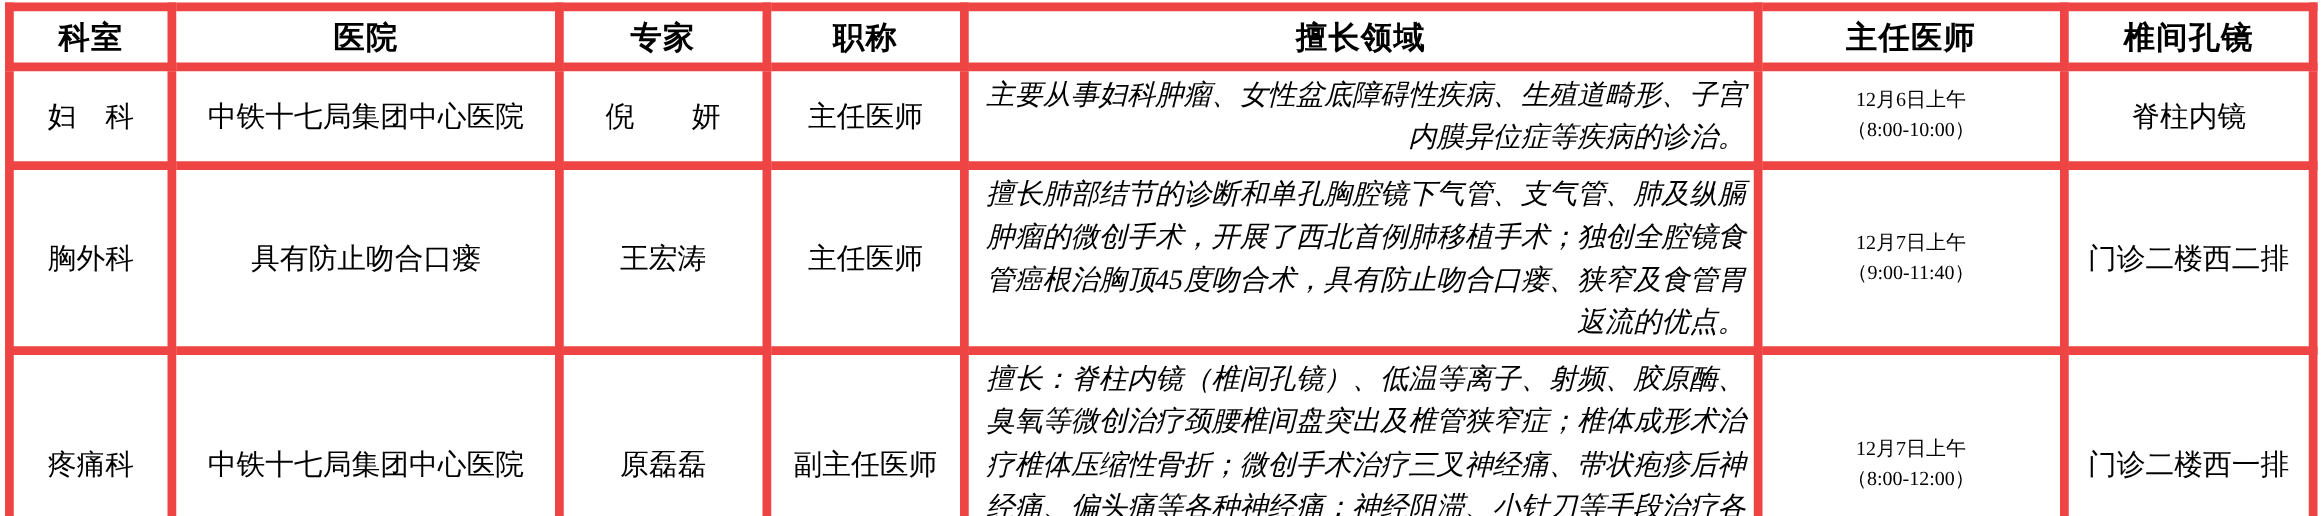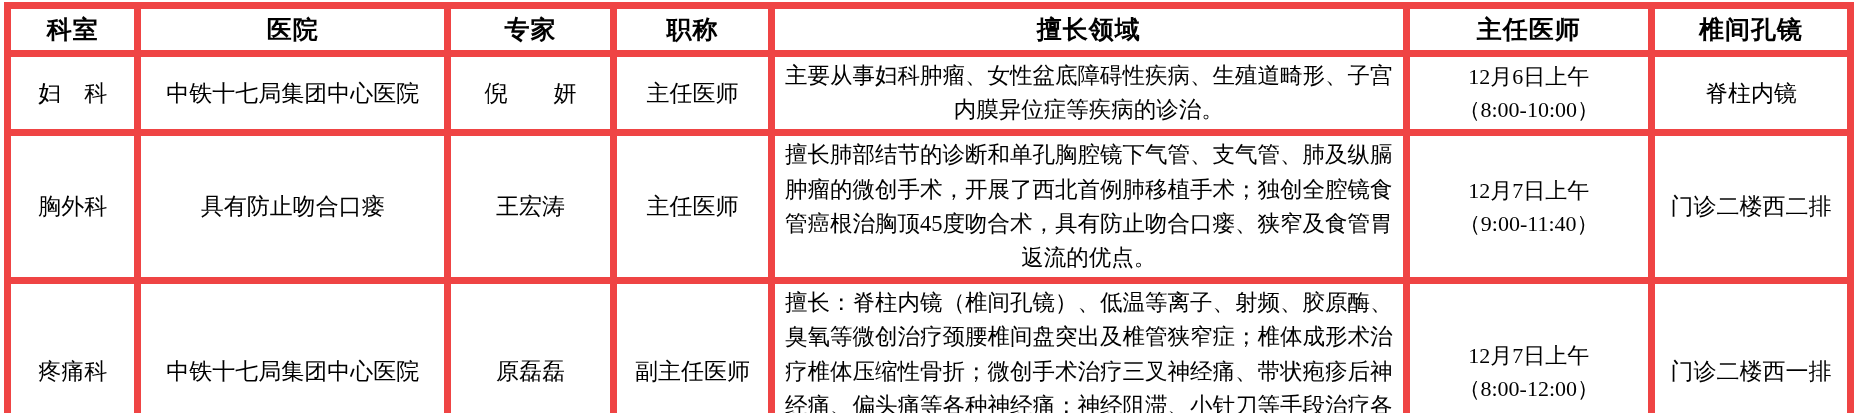--- a/index.html
+++ b/index.html
@@ -41,27 +41,28 @@
     height: 48px;
     letter-spacing: 1px;
   }
   td.c-dept, td.c-hosp, td.c-expert, td.c-title,
   td.c-time, td.c-place {
     text-align: center;
     font-size: 23px;
     line-height: 1.45;
   }
   td.c-skill {
-    text-align: center;
+    text-align: right;
     font-size: 22.5px;
     line-height: 1.52;
     padding: 4px 6px 4px 8px;
+    font-style: italic;
   }
   td.c-time {
-    font-size: 22px;
+    font-size: 16px;
     line-height: 1.5;
   }
   .time-line {
     display: block;
     white-space: nowrap;
   }
   
   col.w-dept   { width: 118px; }
   col.w-hosp   { width: 280px; }
   col.w-expert { width: 150px; }

